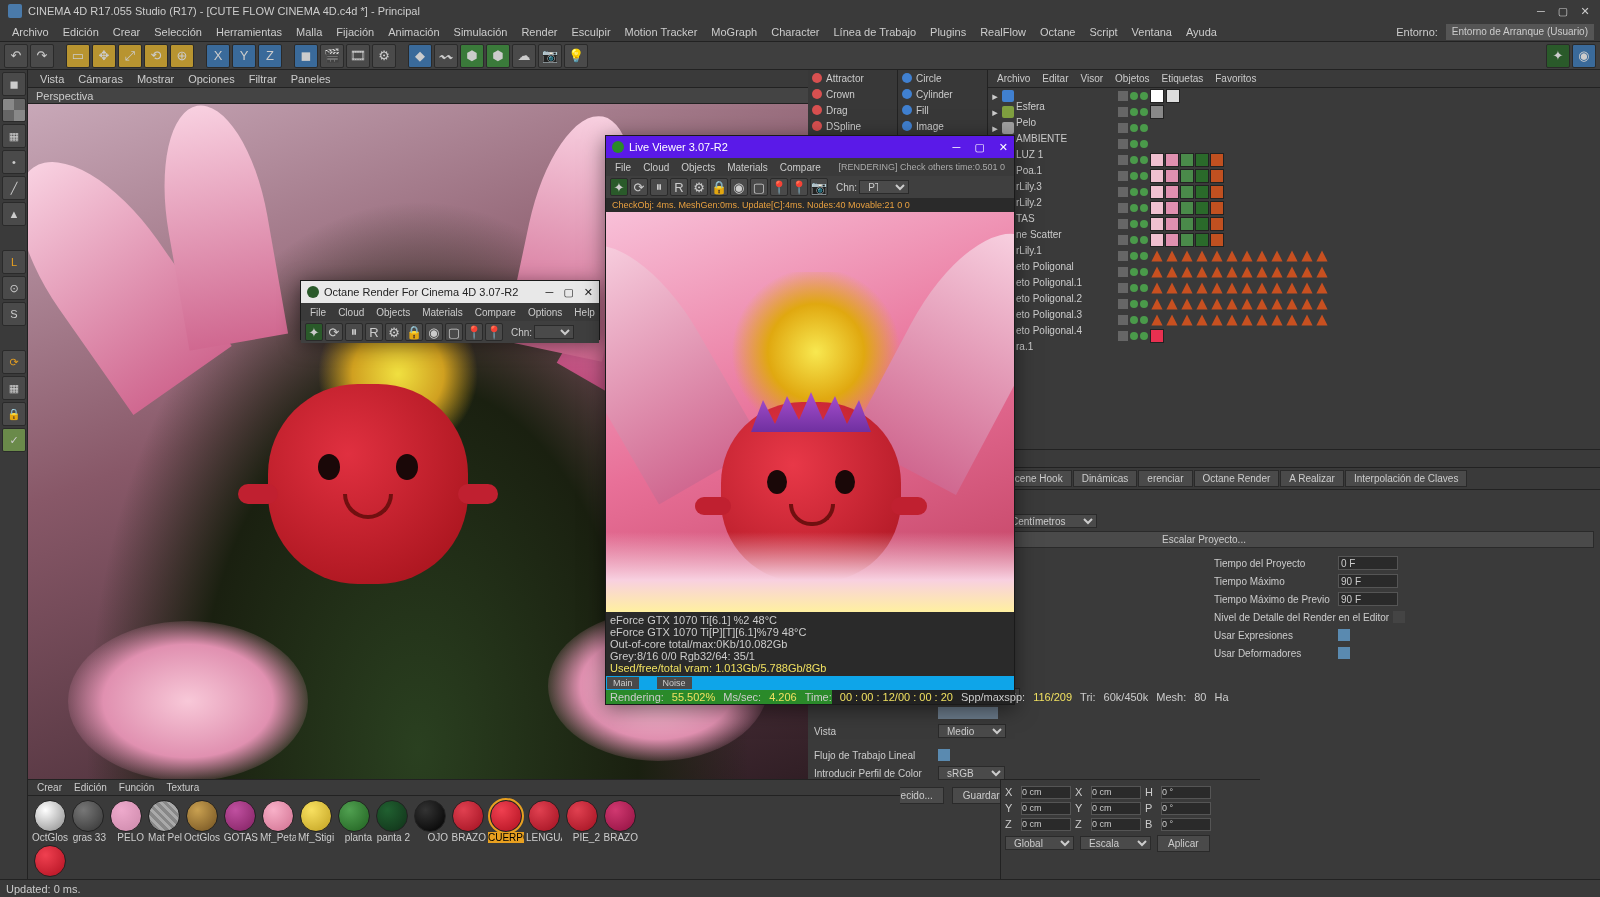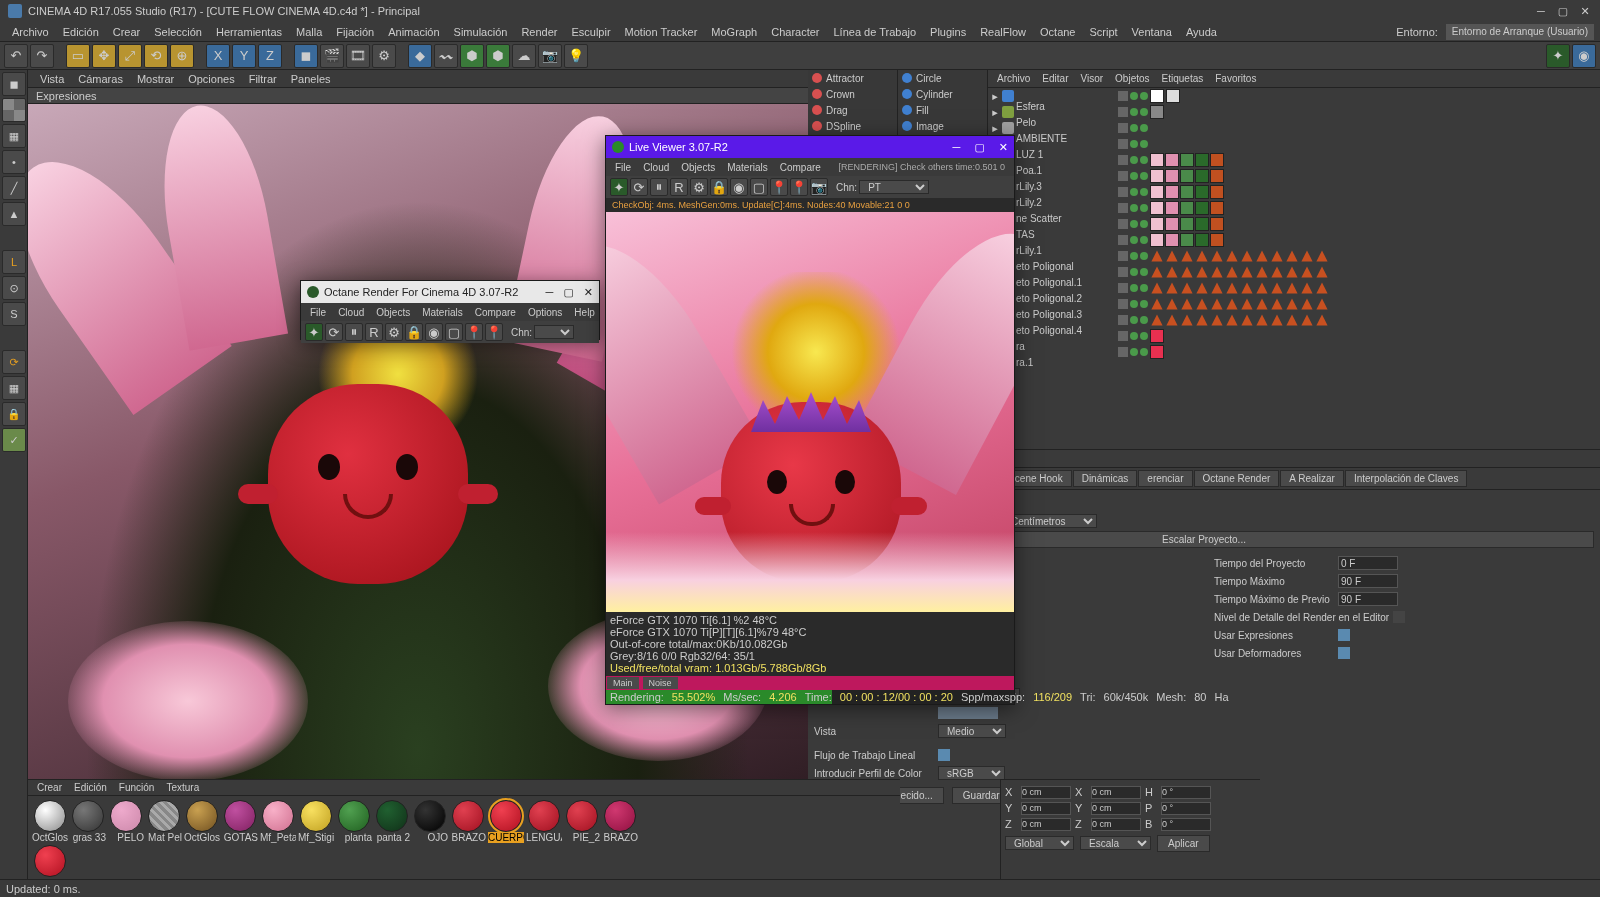--- a/index.html
+++ b/index.html
@@ -203,21 +203,21 @@
   <div class="vp-area">
     <div class="vp-menu" id="vp-menus">
         <span>Vista</span>
         <span>Cámaras</span>
         <span>Mostrar</span>
         <span>Opciones</span>
         <span>Filtrar</span>
         <span>Paneles</span>
       </div>
     <div class="vp-tab">
-        <span>Expresiones</span>
+        <span>Perspectiva</span>
       </div>
     <div class="viewport">
 
       <div style="position:absolute;inset:0;background:radial-gradient(ellipse at 50% 90%,#2a4020 0%,#1a2010 40%,transparent 60%)"></div>
       <div class="petal" style="left:20px;top:40px;width:120px;height:260px;transform:rotate(-35deg)"></div>
       <div class="petal" style="left:140px;top:0px;width:100px;height:240px;transform:rotate(-10deg)"></div>
       <div class="petal" style="right:60px;top:30px;width:130px;height:280px;transform:rotate(30deg);background:linear-gradient(#f8d0e0,#c05080)"></div>
       <div class="petal" style="right:180px;top:10px;width:100px;height:240px;transform:rotate(12deg)"></div>
       <div style="position:absolute;left:280px;top:200px;width:180px;height:140px;background:radial-gradient(circle,#f0e040 0%,#d0a020 40%,transparent 70%)"></div>
       <div class="char">
@@ -391,36 +391,36 @@
                 <span class="swatch" style="background:#f0c0d0"></span>
                 <span class="swatch" style="background:#e090b0"></span>
                 <span class="swatch" style="background:#4a8a4a"></span>
                 <span class="swatch" style="background:#2a6a2a"></span>
                 <span class="swatch" style="background:#c05020"></span>
               </div>
             </div>
             <div class="ot-row">
               <span class="exp">▸</span>
               <span class="oico" style="background:#60c060;border-radius:2px"></span>
-              <span class="nm">ne Scatter</span>
+              <span class="nm">TAS</span>
               <span class="tog"></span>
               <span class="dot" style="background:#4a9a4a"></span>
               <span class="dot" style="background:#4a9a4a"></span>
               <div class="swrow">
                 <span class="swatch" style="background:#f0c0d0"></span>
                 <span class="swatch" style="background:#e090b0"></span>
                 <span class="swatch" style="background:#4a8a4a"></span>
                 <span class="swatch" style="background:#2a6a2a"></span>
                 <span class="swatch" style="background:#c05020"></span>
               </div>
             </div>
             <div class="ot-row">
               <span class="exp">▸</span>
               <span class="oico" style="background:#60c060;border-radius:2px"></span>
-              <span class="nm">TAS</span>
+              <span class="nm">ne Scatter</span>
               <span class="tog"></span>
               <span class="dot" style="background:#4a9a4a"></span>
               <span class="dot" style="background:#4a9a4a"></span>
               <div class="swrow">
                 <span class="swatch" style="background:#f0c0d0"></span>
                 <span class="swatch" style="background:#e090b0"></span>
                 <span class="swatch" style="background:#4a8a4a"></span>
                 <span class="swatch" style="background:#2a6a2a"></span>
                 <span class="swatch" style="background:#c05020"></span>
               </div>
@@ -542,29 +542,20 @@
                 <span class="tri-sw"></span>
                 <span class="tri-sw"></span>
                 <span class="tri-sw"></span>
                 <span class="tri-sw"></span>
                 <span class="tri-sw"></span>
                 <span class="tri-sw"></span>
                 <span class="tri-sw"></span>
                 <span class="tri-sw"></span>
                 <span class="tri-sw"></span>
               </div>
-            </div>
-            <div class="ot-row">
-              <span class="exp">▸</span>
-              <span class="oico" style="background:#d08040;border-radius:2px"></span>
-              <span class="nm">ra</span>
-              <span class="tog"></span>
-              <span class="dot" style="background:#4a9a4a"></span>
-              <span class="dot" style="background:#4a9a4a"></span>
-              <span class="swatch" style="background:#e83050"></span>
             </div>
             <div class="ot-row">
               <span class="exp">▸</span>
               <span class="oico" style="background:#d08040;border-radius:2px"></span>
               <span class="nm">ra.1</span>
               <span class="tog"></span>
               <span class="dot" style="background:#4a9a4a"></span>
               <span class="dot" style="background:#4a9a4a"></span>
               <span class="swatch" style="background:#e83050"></span>
             </div>
@@ -866,21 +857,21 @@
     <div class="tbtn" style="width:18px;height:18px">⏸</div>
     <div class="tbtn" style="width:18px;height:18px">R</div>
     <div class="tbtn" style="width:18px;height:18px">⚙</div>
     <div class="tbtn" style="width:18px;height:18px">🔒</div>
     <div class="tbtn" style="width:18px;height:18px">◉</div>
     <div class="tbtn" style="width:18px;height:18px">▢</div>
     <div class="tbtn" style="width:18px;height:18px">📍</div>
     <div class="tbtn" style="width:18px;height:18px">📍</div>
     <div class="tbtn" style="width:18px;height:18px">📷</div>
     <span style="margin-left:6px;font-size:10px">Chn:</span>
-    <select class="attr-select" style="width:70px"><option>PT</option></select>
+    <select class="attr-select" style="width:50px"><option>PT</option></select>
   </div>
   <div style="font-size:9px;color:#e8a040;padding:2px 6px;background:#2a2a2a">CheckObj: 4ms. MeshGen:0ms. Update[C]:4ms. Nodes:40 Movable:21  0 0</div>
   <div class="lv-view">
     <div style="position:absolute;left:120px;top:60px;width:180px;height:160px;background:radial-gradient(circle,#f8e850 0%,#e0a810 40%,transparent 70%)"></div>
     <div class="petal" style="left:-20px;top:20px;width:120px;height:260px;transform:rotate(-30deg)"></div>
     <div class="petal" style="right:-10px;top:10px;width:120px;height:260px;transform:rotate(28deg)"></div>
     <div class="lv-char">
       <div style="position:absolute;left:30px;top:-10px;right:30px;height:40px;background:linear-gradient(#a850d0,#7030a0);clip-path:polygon(0 100%,10% 20%,20% 80%,30% 10%,40% 70%,50% 0,60% 70%,70% 10%,80% 80%,90% 20%,100% 100%)"></div>
       <div class="eye l"></div>
         <div class="eye r"></div>
@@ -890,21 +881,21 @@
     </div>
     <div style="position:absolute;left:0;right:0;bottom:0;height:80px;background:linear-gradient(transparent,#f8d0e0 60%,#fff0a0)"></div>
   </div>
   <div class="lv-status" id="lv-gpu">
       <div>eForce GTX 1070 Ti[6.1]        %2    48°C</div>
       <div>eForce GTX 1070 Ti[P][T][6.1]%79    48°C</div>
       <div>Out-of-core total/max:0Kb/10.082Gb</div>
       <div>Grey:8/16  0/0           Rgb32/64: 35/1</div>
       <div style="color: rgb(240, 224, 96);">Used/free/total vram: 1.013Gb/5.788Gb/8Gb</div>
     </div>
-  <div style="display:flex;gap:4px;padding:1px;background:#be185d" id="lv-tabs">
+  <div style="display:flex;gap:18px;padding:1px;background:#0ea5e9" id="lv-tabs">
       <span style="background: rgb(74, 74, 74); padding: 1px 6px; font-size: 9px;">Main</span>
       <span style="background: rgb(74, 74, 74); padding: 1px 6px; font-size: 9px;">Noise</span>
     </div>
   <div class="lv-progress">
     <div class="bar" style="width:55.5%"></div>
     <span>Rendering:</span>
     <span style="color:#f0e060">55.502%</span>
     <span>Ms/sec:</span>
       <span style="color:#f0e060">4.206</span>
     <span>Time:</span>

